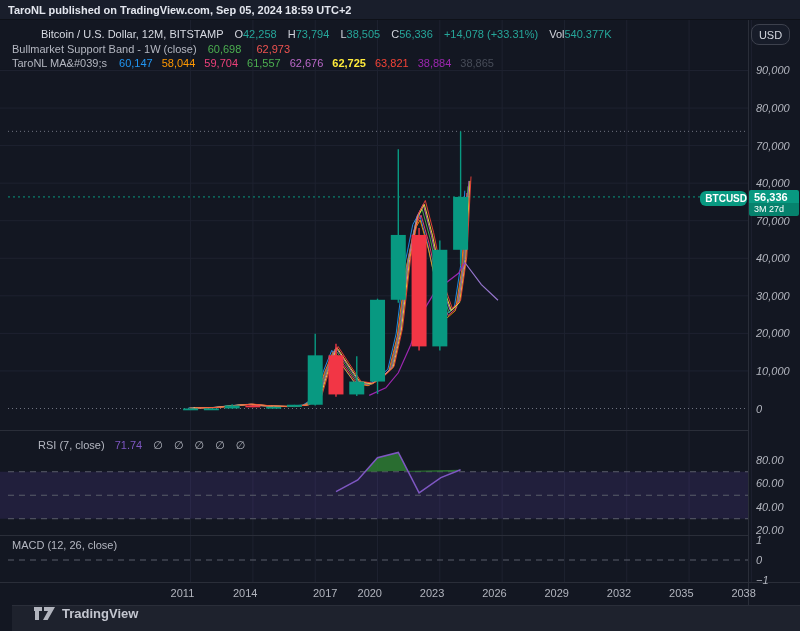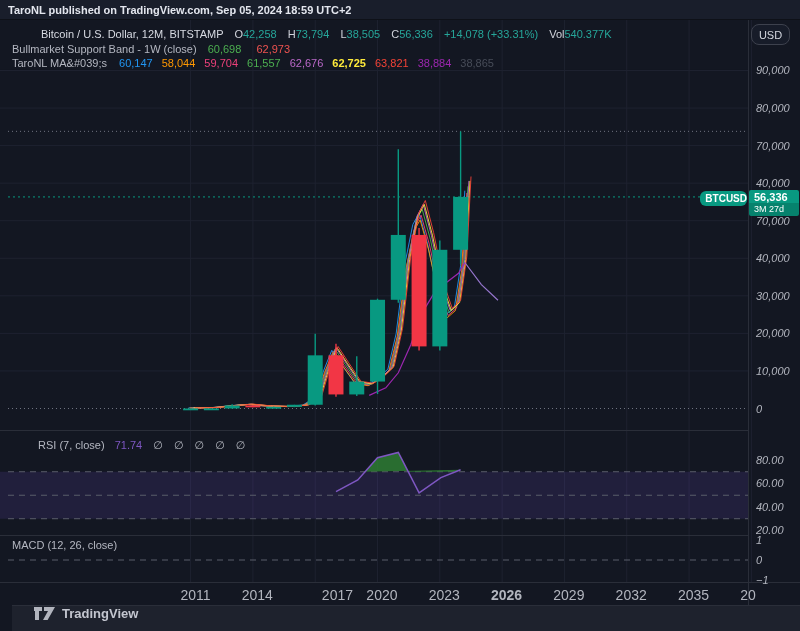--- a/index.html
+++ b/index.html
@@ -19,21 +19,21 @@
   .ind-title{color:#b4b7c1;}
   .lg-letter{color:#d1d4dc;margin-left:8px;}
   .val-up{color:#26a69a;}
   .val-grn{color:#4caf50;margin-left:8px;}
   .val-red{color:#ef5350;margin-left:12px;}
   .ma-val{margin-left:9px;}
   .rsi-val{color:#7e57c2;margin-left:7px;}
   .rsi-zeros{color:#b2b5be;margin-left:8px;letter-spacing:4px;}
   
   .ax-lbl{position:absolute;left:8px;font-size:11px;color:#b2b5be;}
-  .tx-lbl{position:absolute;top:5px;width:40px;text-align:right;font-size:14px;color:#b2b5be;}
+  .tx-lbl{position:absolute;top:5px;width:40px;text-align:left;font-size:11px;color:#b2b5be;}
   
   #usd-btn{left:751px;top:24px;width:39px;height:21px;border:1px solid #3d414d;border-radius:8px;
            background:#171c29;color:#d4d7df;font-size:11px;text-align:center;line-height:21px;
            cursor:pointer;box-sizing:border-box;}
   
   #sym-pill{left:700px;top:191px;width:47px;height:15px;background:#089981;border-radius:6px;
             color:#fff;font-size:10px;font-weight:bold;text-align:right;line-height:15px;}
   #price-box{left:749px;top:190px;width:50px;background:#089981;border-radius:2px;color:#fff;z-index:6;}
   #price-box .p{font-size:11px;font-weight:bold;padding:1px 0 0 5px;line-height:12px;}
   #price-box .cd{font-size:9px;padding:1px 0 2px 5px;line-height:10px;background:rgba(0,0,0,.15);}
@@ -185,21 +185,21 @@
       <div class="ax-lbl" style="position: absolute; top: 514px;">1</div>
       <div class="ax-lbl" style="position: absolute; top: 534px;">0</div>
       <div class="ax-lbl" style="position: absolute; top: 554px;">−1</div>
     </div>
   <div id="time-axis" class="abs" style="left:0;top:582px;width:756px;height:23px;overflow:hidden;">
       <div class="tx-lbl" style="position: absolute; left: 170.6px;">2011</div>
       <div class="tx-lbl" style="position: absolute; left: 232.91px;">2014</div>
       <div class="tx-lbl" style="position: absolute; left: 313px;">2017</div>
       <div class="tx-lbl" style="position: absolute; left: 357.53px;">2020</div>
       <div class="tx-lbl" style="position: absolute; left: 419.84px;">2023</div>
-      <div class="tx-lbl" style="position: absolute; left: 482.15px; font-weight: bold;">2026</div>
+      <div class="tx-lbl" style="position: absolute; left: 482.15px;">2026</div>
       <div class="tx-lbl" style="position: absolute; left: 544.46px;">2029</div>
       <div class="tx-lbl" style="position: absolute; left: 606.77px;">2032</div>
       <div class="tx-lbl" style="position: absolute; left: 669.08px;">2035</div>
       <div class="tx-lbl" style="position: absolute; left: 731.39px;">2038</div>
     </div>
 
   <div id="footer" class="abs">
     <svg width="23" height="15" viewBox="0 0 23 15">
       <path d="M1 1h8v4H6v9H2V5H1z" fill="#b2b5be"></path>
       <path d="M11 1h11l-7.4 13h-4.6l5-9H11z" fill="#b2b5be"></path>

